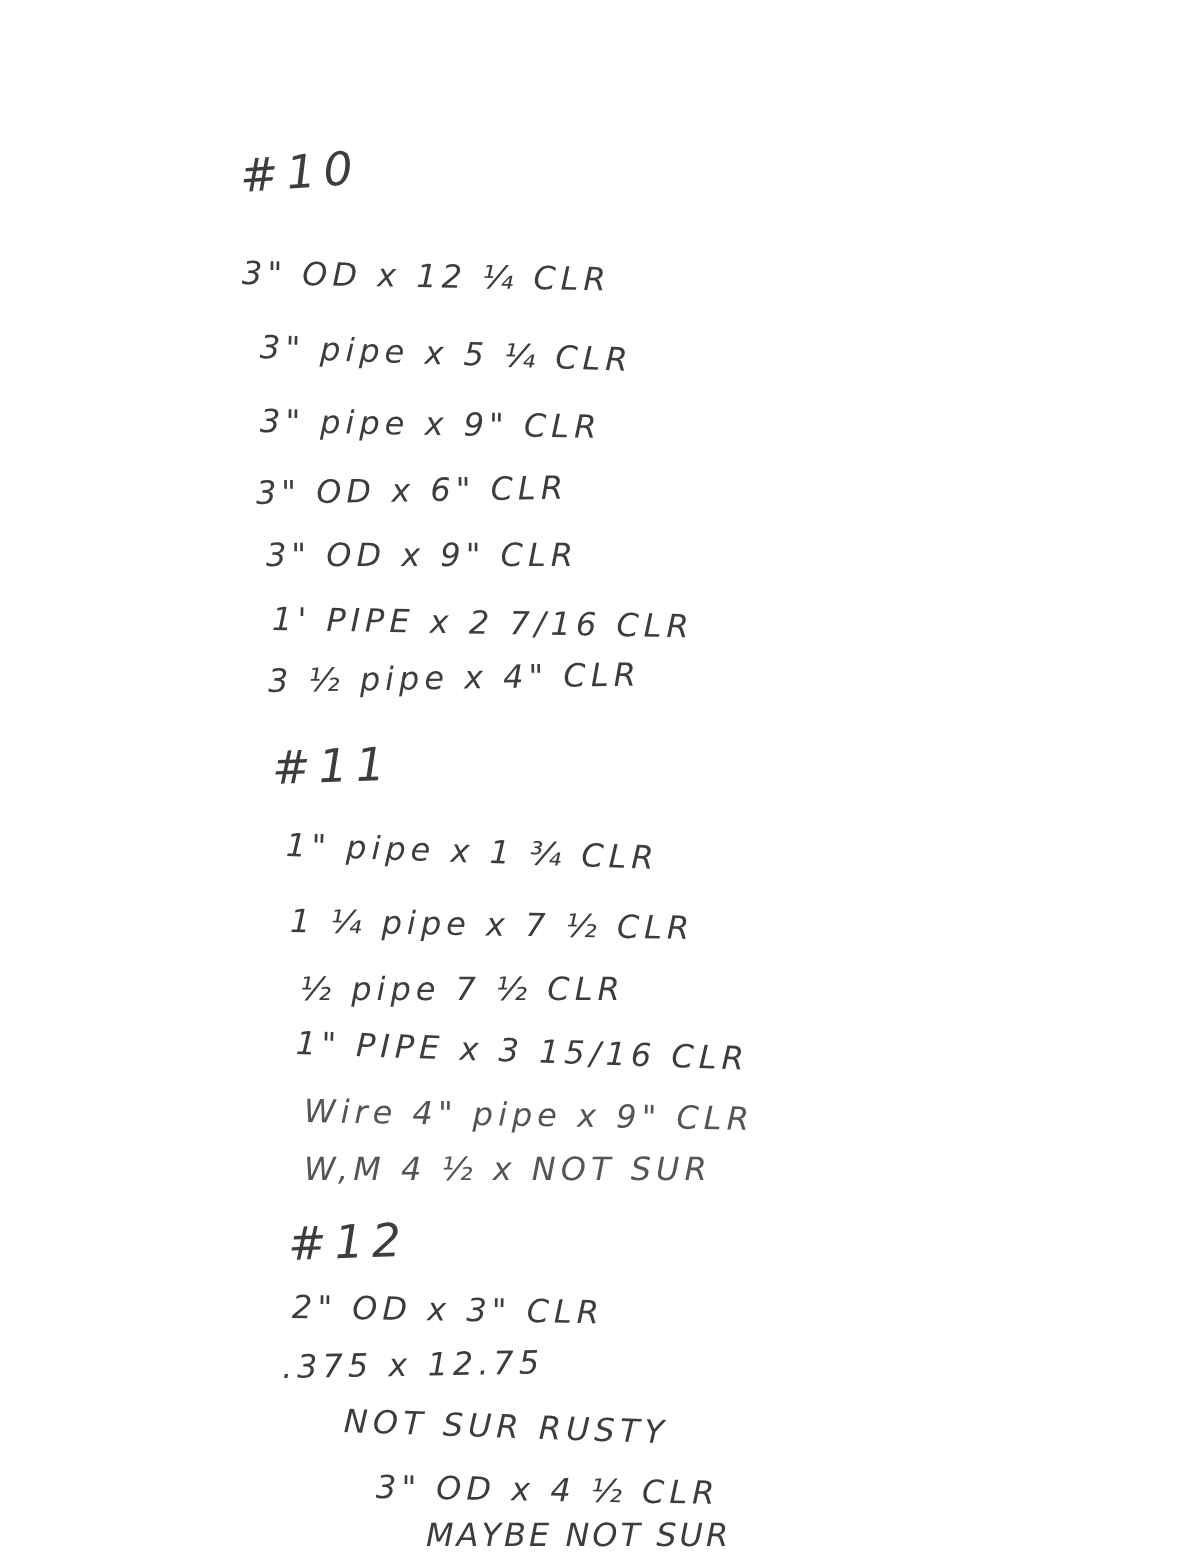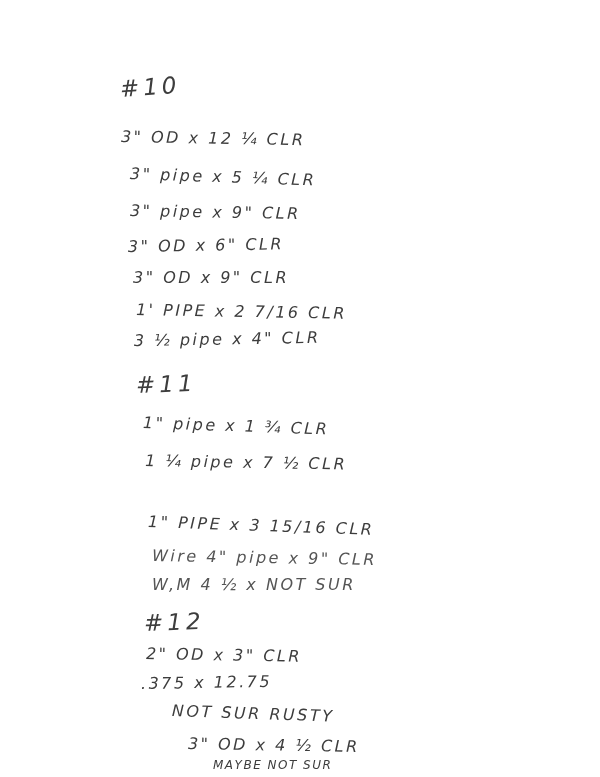--- a/index.html
+++ b/index.html
@@ -24,21 +24,21 @@
     font-size: 16px;
     transform-origin: left center;
     -webkit-font-smoothing: antialiased;
   }
   .hw.heading {
     font-size: 23px;
     letter-spacing: 4px;
     font-weight: 500;
   }
   .hw.small {
-    font-size: 12px;
+    font-size: 16px;
     letter-spacing: 1.5px;
     text-align: right;
   }
   
   .r-n4 { transform: rotate(-4deg); }
   .r-n2 { transform: rotate(-2deg); }
   .r-n1 { transform: rotate(-1deg); }
   .r-0  { transform: rotate(0deg); }
   .r-p1 { transform: rotate(1deg); }
   .r-p2 { transform: rotate(2deg); }
@@ -64,20 +64,21 @@
   <div class="hw r-p1" style="left:136px; top:300px;">1' PIPE x 2 7/16 CLR</div>
 
   <div class="hw r-n1" style="left:134px; top:331px;">3 ½ pipe x 4" CLR</div>
 
   <div class="hw heading r-n2" style="left:136px; top:372px;">#11</div>
 
   <div class="hw r-p2" style="left:143px; top:413px;">1" pipe x 1 ¾ CLR</div>
 
   <div class="hw r-p1" style="left:145px; top:451px;">1 ¼ pipe x 7 ½ CLR</div>
 
+  <div class="hw r-0" style="left:150px; top:485px;">½ pipe  7 ½ CLR</div>
 
   <div class="hw r-p2" style="left:148px; top:512px;">1" PIPE x 3 15/16 CLR</div>
 
   <div class="hw r-p1 ink-light" style="left:152px; top:546px;">Wire  4" pipe x 9" CLR</div>
 
   <div class="hw r-0 ink-light" style="left:152px; top:575px;font-style:italic;">W,M  4 ½ x  NOT SUR</div>
 
   <div class="hw heading r-n2" style="left:144px; top:610px;">#12</div>
 
   <div class="hw r-p1" style="left:146px; top:644px;">2" OD x 3" CLR</div>

